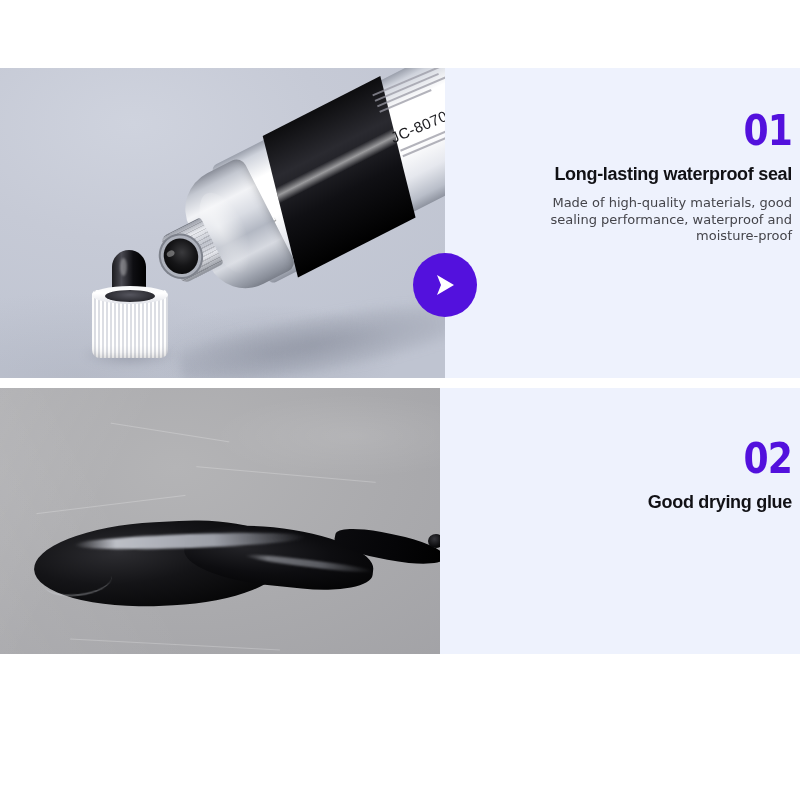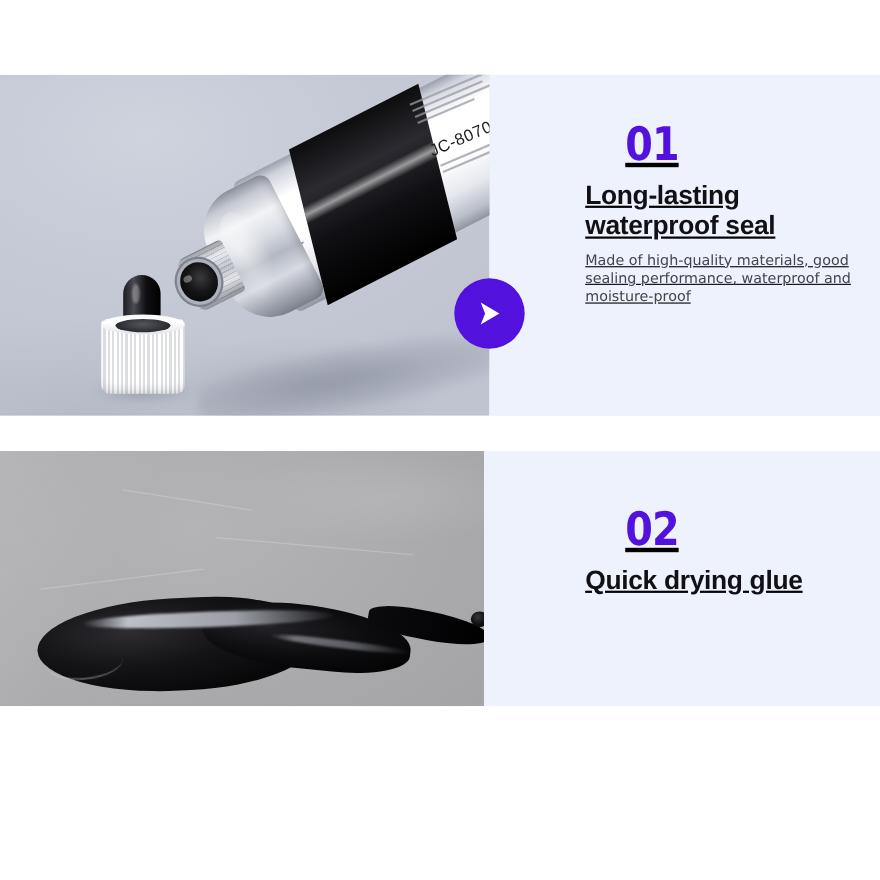--- a/index.html
+++ b/index.html
@@ -27,21 +27,21 @@
 
   
   .panel {
     position: absolute;
     left: 0;
     width: 800px;
     display: block;
     overflow: visible;
   }
   #panel-1 { top: 68px;  height: 310px; }
-  #panel-2 { top: 410px; height: 232px; }
+  #panel-2 { top: 388px; height: 266px; }
 
   .panel-text-bg {
     position: absolute;
     top: 0;
     right: 0;
     height: 100%;
     background: #eef2fd;
   }
   #panel-1 .panel-text-bg { left: 445px; }
   #panel-2 .panel-text-bg { left: 440px; }
@@ -421,41 +421,40 @@
     z-index: 6;
   }
   #play-badge-1 { left: 413px; top: 185px; }
   .play-badge svg { display: block; }
 
   
   .text-col {
     position: absolute;
     right: 8px;
     width: 260px;
-    text-align: left;
+    text-align: right;
     z-index: 4;
-    text-decoration: underline;
   }
   #panel-1 .text-col { top: 42px; }
   #panel-2 .text-col { top: 50px; }
 
   .step-number {
     font-family: "DejaVu Sans", sans-serif;
     font-size: 42px;
     font-weight: 700;
     color: #5311dd;
     line-height: 1;
     letter-spacing: -1px;
     margin: 0 0 12px 0;
     transform: scaleX(.86);
     transform-origin: right center;
   }
   .feature-title {
     font-family: "Liberation Sans", sans-serif;
-    font-size: 24px;
+    font-size: 18px;
     font-weight: 700;
     color: #111115;
     line-height: 1.16;
     margin: 0 0 10px 0;
     letter-spacing: -.3px;
   }
   .feature-desc {
     font-family: "DejaVu Sans", sans-serif;
     font-size: 13px;
     font-weight: 400;
@@ -545,17 +544,17 @@
         <div class="blob-tail"></div>
         <div class="blob-knot"></div>
         <div class="blob-gloss"></div>
         <div class="blob-gloss g2"></div>
         <div class="blob-edge-light"></div>
       </div>
     </div>
 
     <div class="text-col">
       <div class="step-number">02</div>
-      <h2 class="feature-title">Quick drying glue</h2>
+      <h2 class="feature-title">Good drying glue</h2>
     </div>
   </section>
 
 </div>
 
 </body></html>

